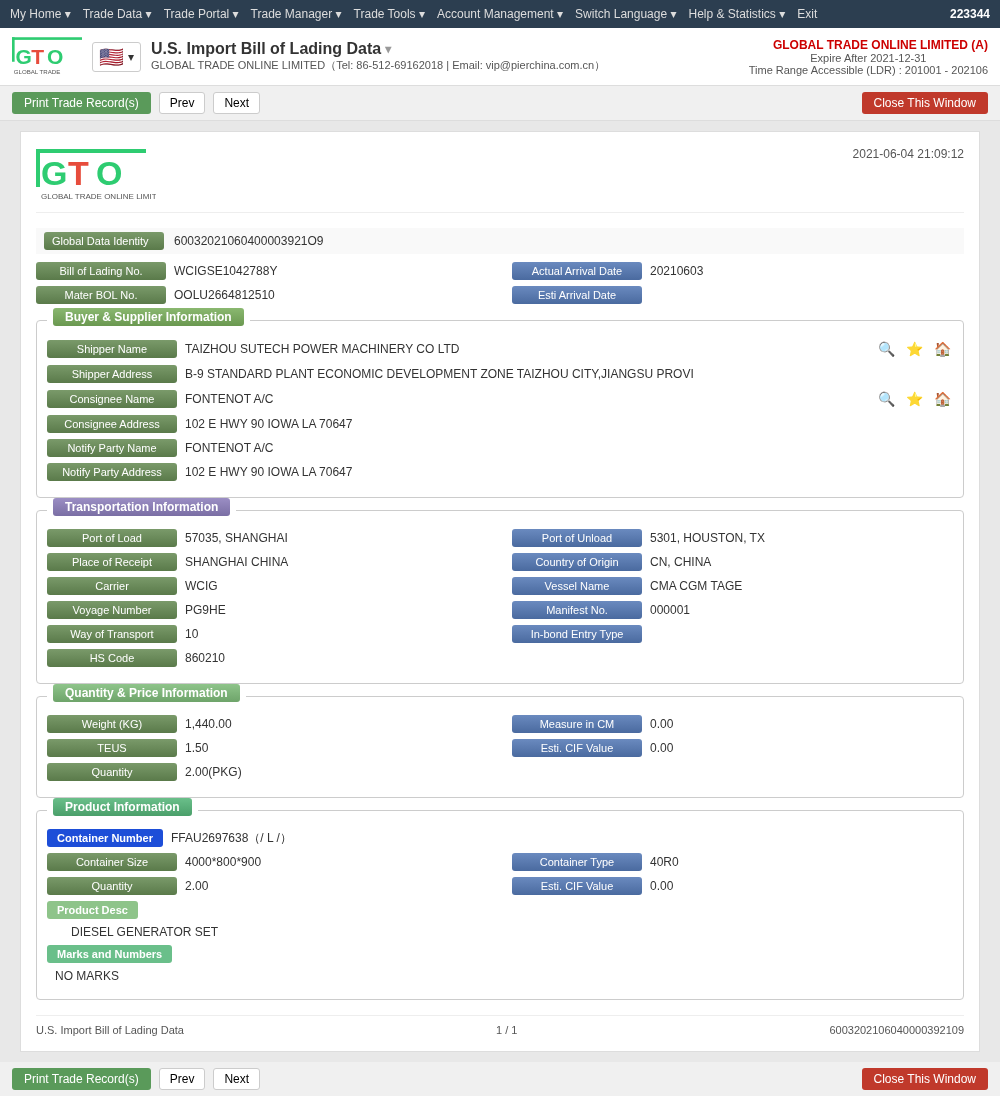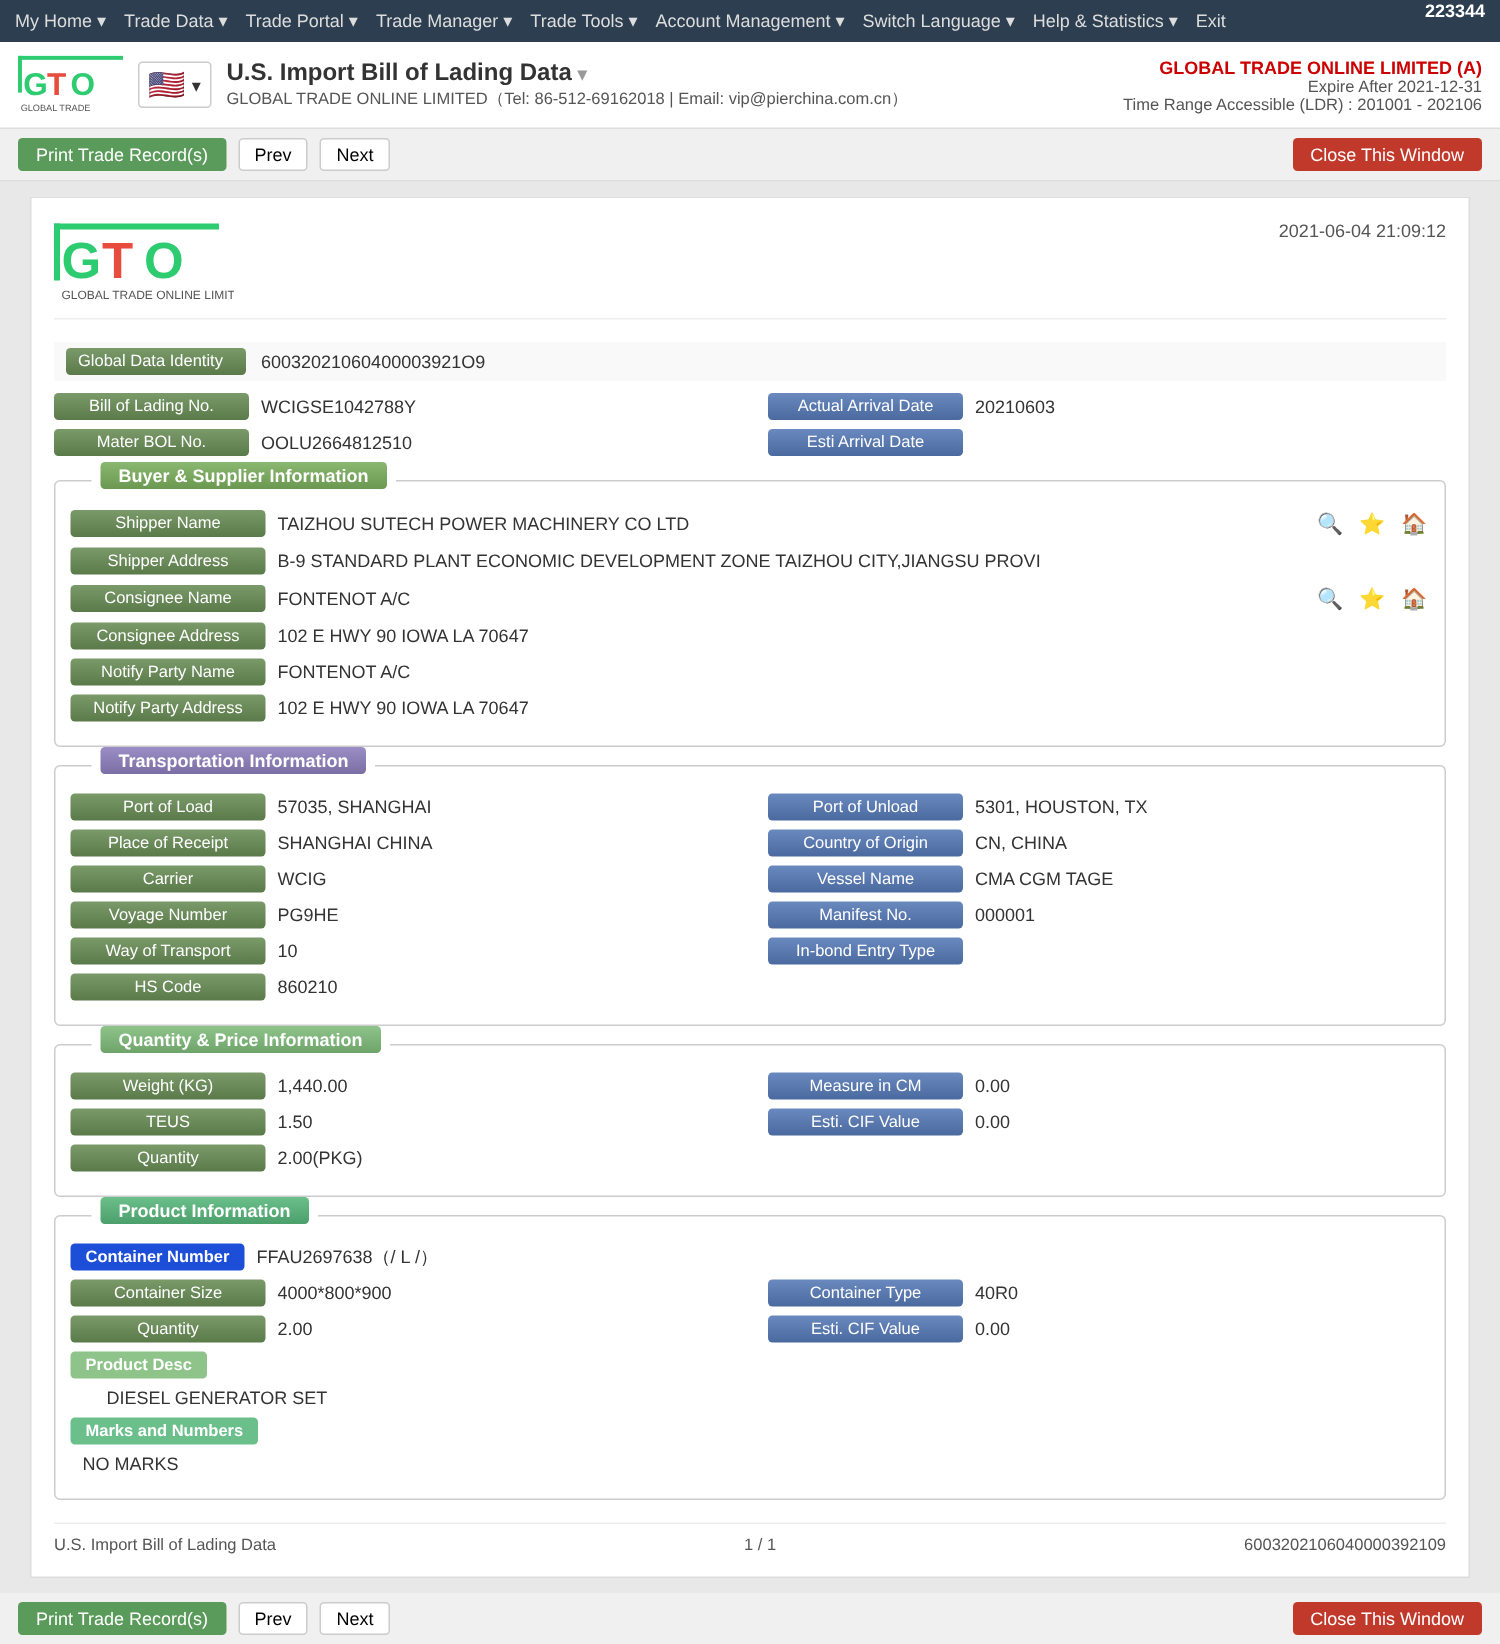--- a/index.html
+++ b/index.html
@@ -1,36 +1,36 @@
 <!DOCTYPE html>
 <html><head>
   <meta charset="utf-8">
   <style>
     * { margin: 0; padding: 0; box-sizing: border-box; }
     body { font-family: Arial, sans-serif; font-size: 12px; background: #e8e8e8; color: #333; width: 1000px; }
 
     
-    .top-nav { background: #2c3e50; color: #fff; display: flex; justify-content: space-between; padding: 0 10px; height: 28px; font-size: 12px; }
+    .top-nav { background: #2c3e50; color: #fff; display: flex; align-items: center; justify-content: space-between; padding: 0 10px; height: 28px; font-size: 12px; }
     .top-nav .nav-left { display: flex; gap: 12px; align-items: center; }
     .top-nav .nav-item { color: #ddd; cursor: pointer; display: flex; align-items: center; gap: 2px; }
     .top-nav .user-id { color: #fff; font-weight: bold; }
 
     
     .header { background: #fff; display: flex; align-items: center; justify-content: space-between; padding: 6px 12px; border-bottom: 1px solid #ddd; }
     .header-left { display: flex; align-items: center; gap: 10px; }
     .logo-box { display: flex; align-items: center; }
     .logo-svg { width: 70px; height: 45px; }
     .flag-box { display: flex; align-items: center; gap: 4px; border: 1px solid #ccc; padding: 2px 6px; border-radius: 3px; cursor: pointer; }
     .flag { font-size: 20px; }
     .page-title { font-size: 16px; font-weight: bold; color: #333; display: flex; align-items: center; gap: 4px; }
     .page-title .arrow { color: #999; font-size: 12px; }
     .company-info { font-size: 11px; color: #555; }
     .header-right { text-align: right; }
     .company-name-right { color: #c00; font-weight: bold; font-size: 12px; }
-    .expire-info { font-size: 11px; color: #555; }
+    .expire-info { font-size: 11px; color: #555; text-align: center; }
 
     
     .toolbar { background: #f0f0f0; padding: 6px 12px; display: flex; align-items: center; gap: 8px; border-bottom: 1px solid #ddd; }
     .btn-print { background: #5a9a5a; color: #fff; border: none; padding: 4px 12px; border-radius: 3px; cursor: pointer; font-size: 12px; }
     .btn-nav { background: #fff; border: 1px solid #ccc; padding: 3px 10px; border-radius: 3px; cursor: pointer; font-size: 12px; }
     .btn-close { background: #c0392b; color: #fff; border: none; padding: 4px 12px; border-radius: 3px; cursor: pointer; font-size: 12px; margin-left: auto; }
 
     
     .main-content { background: #fff; margin: 10px 20px; padding: 15px; border: 1px solid #ddd; }
 
@@ -40,21 +40,21 @@
     .doc-datetime { font-size: 12px; color: #555; }
 
     
     .field-row { display: flex; align-items: center; margin-bottom: 6px; gap: 8px; }
     .field-label { background: linear-gradient(to bottom, #7a9a6a, #5a7a4a); color: #fff; padding: 3px 8px; border-radius: 3px; font-size: 11px; min-width: 130px; text-align: center; white-space: nowrap; }
     .field-label.blue { background: linear-gradient(to bottom, #6a8abf, #4a6a9f); }
     .field-value { font-size: 12px; color: #333; flex: 1; }
 
     
     .section { border: 1px solid #ccc; border-radius: 4px; margin-bottom: 12px; padding: 10px; position: relative; }
-    .section-title { position: absolute; top: -11px; left: 24px; background: #fff; padding: 0 6px; }
+    .section-title { position: absolute; top: -11px; left: 10px; background: #fff; padding: 0 6px; }
     .section-title-badge { background: linear-gradient(to bottom, #8ab870, #6a9850); color: #fff; padding: 2px 12px; border-radius: 3px; font-size: 12px; font-weight: bold; }
     .section-title-badge.transport { background: linear-gradient(to bottom, #9b8ec4, #7a6ea4); }
     .section-title-badge.quantity { background: linear-gradient(to bottom, #8ec48a, #6ea46a); }
     .section-title-badge.product { background: linear-gradient(to bottom, #6abf8a, #4a9f6a); }
     .section-content { margin-top: 8px; }
 
     
     .two-col-row { display: flex; gap: 24px; margin-bottom: 6px; }
     .two-col-row .col { display: flex; align-items: center; gap: 8px; flex: 1; }
 

